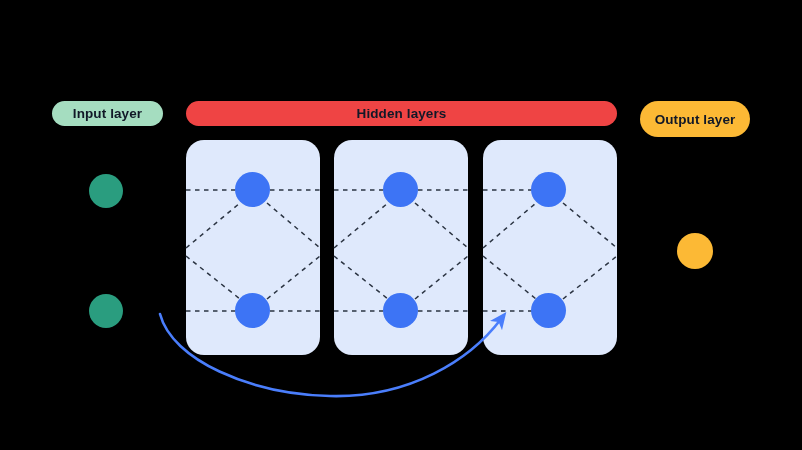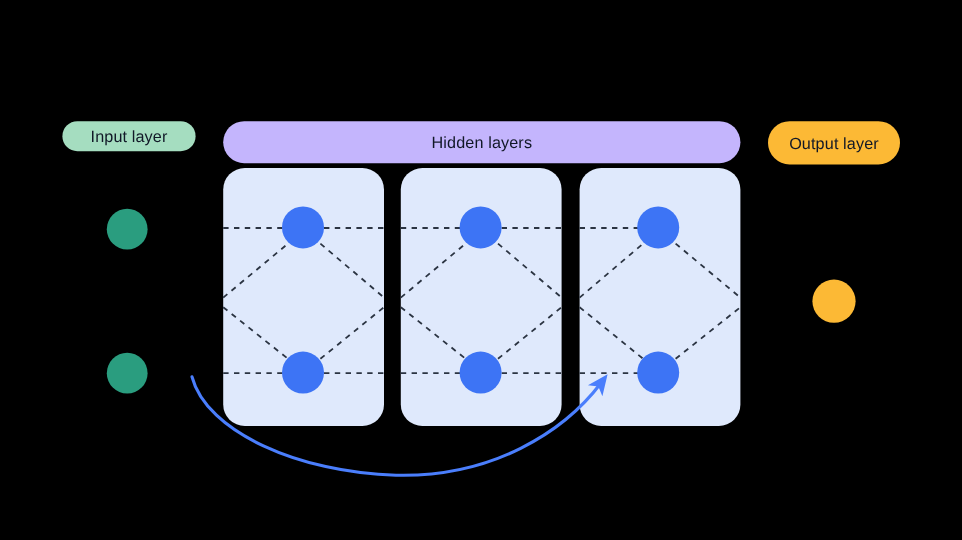--- a/index.html
+++ b/index.html
@@ -17,39 +17,39 @@
   }
 
   
   .badge {
     position: absolute;
     display: flex;
     align-items: center;
     justify-content: center;
     border-radius: 999px;
     font-size: 13.5px;
-    font-weight: 400;
+    font-weight: 700;
     color: #111827;
     letter-spacing: 0.1px;
     white-space: nowrap;
     box-sizing: border-box;
   }
   #badge-input {
     left: 52px;
     top: 101px;
     width: 111px;
     height: 25px;
     background: #a5ddc0;
   }
   #badge-hidden {
     left: 186px;
     top: 101px;
     width: 431px;
-    height: 35px;
-    background: #c4b5fd;
+    height: 25px;
+    background: #ef4444;
   }
   #badge-output {
     left: 640px;
     top: 101px;
     width: 110px;
     height: 36px;
     background: #fcb935;
   }
 
   

